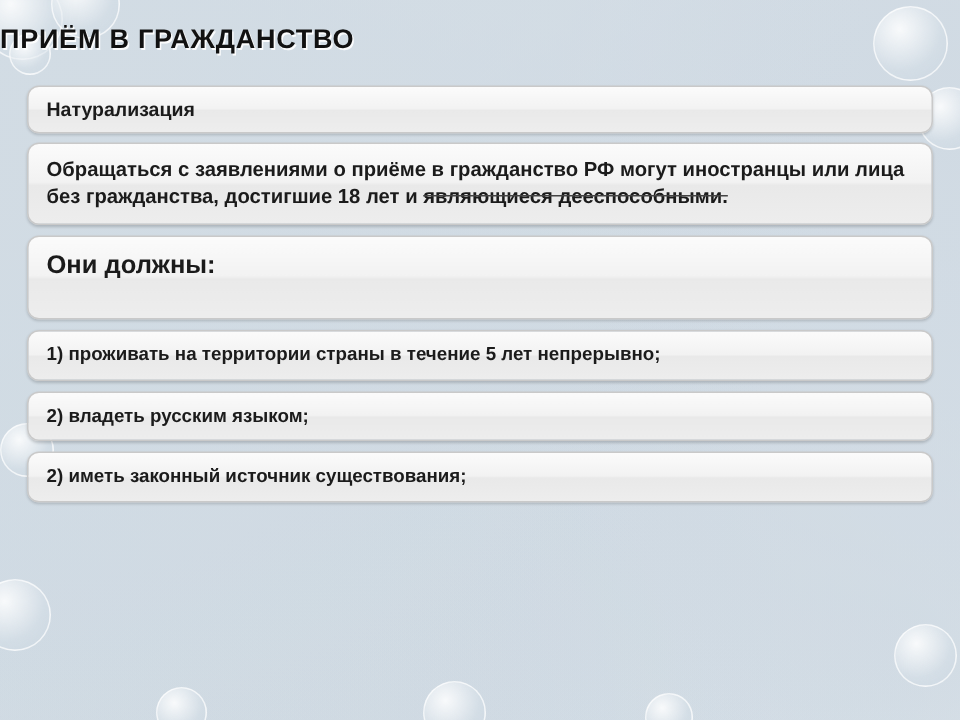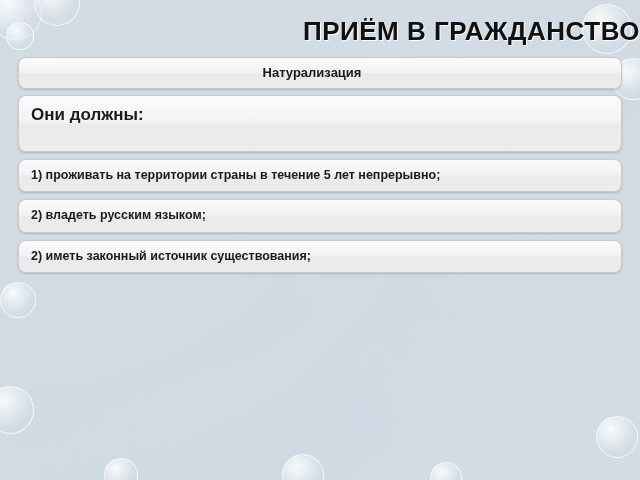--- a/index.html
+++ b/index.html
@@ -34,22 +34,22 @@
     border-radius: 50%;
     background: radial-gradient(circle at 35% 30%, rgba(255,255,255,0.85), rgba(214,224,232,0.55) 60%, rgba(196,210,222,0.35) 100%);
     border: 1px solid rgba(255,255,255,0.7);
     pointer-events: none;
   }
   .title {
     position: absolute;
     left: 0;
     top: 16px;
     width: 640px;
-    text-align: right;
-    font-size: 26px;
+    text-align: left;
+    font-size: 18px;
     font-weight: bold;
     color: #111111;
     letter-spacing: 0.5px;
     text-shadow: 1px 1px 0 rgba(255,255,255,0.9);
   }
   .content {
     position: absolute;
     left: 18px;
     top: 57px;
     width: 604px;
@@ -66,21 +66,20 @@
     font-size: 13.5px;
     font-weight: bold;
     line-height: 1.32;
   }
   .card.small {
     font-size: 12.5px;
   }
   .card.heading {
     font-size: 13px;
     padding: 6px 28px 7px 12px;
-    text-align: center;
   }
   .card.big {
     font-size: 17px;
     padding: 8px 12px 24px 12px;
   }
   .card.lead {
     font-size: 13.5px;
     padding: 8px 12px 9px 12px;
   }
   .card.tight {
@@ -109,20 +108,23 @@
   <div class="bubble-deco" style="left:430px; top:462px; width:30px; height:30px;"></div>
 
   <div class="title">ПРИЁМ В ГРАЖДАНСТВО</div>
 
   <div class="content">
 
     <div class="card heading tight">
       <span>Натурализация</span>
     </div>
 
+    <div class="card lead">
+      <span>Обращаться с заявлениями о приёме в гражданство РФ могут иностранцы или лица без гражданства, достигшие 18 лет и </span><span class="strike">являющиеся дееспособными.</span>
+    </div>
 
     <div class="card big">
       <span>Они должны:</span>
     </div>
 
     <div class="card small">
       <span>1) проживать на территории страны в течение 5 лет непрерывно;</span>
     </div>
 
     <div class="card small">

